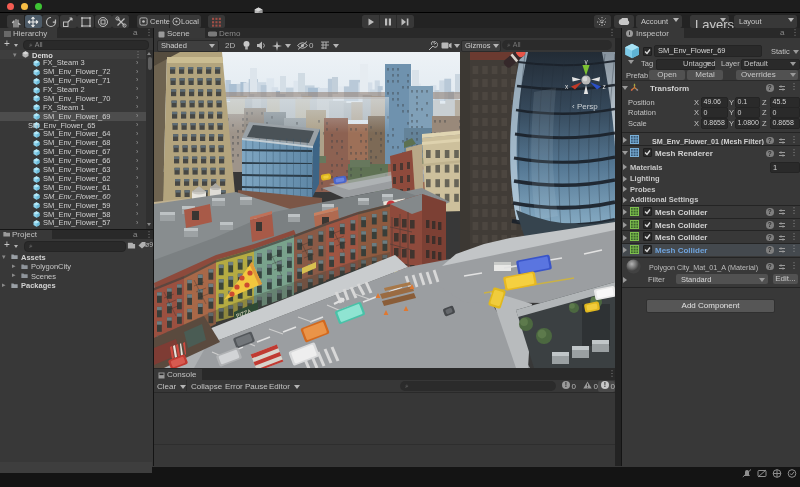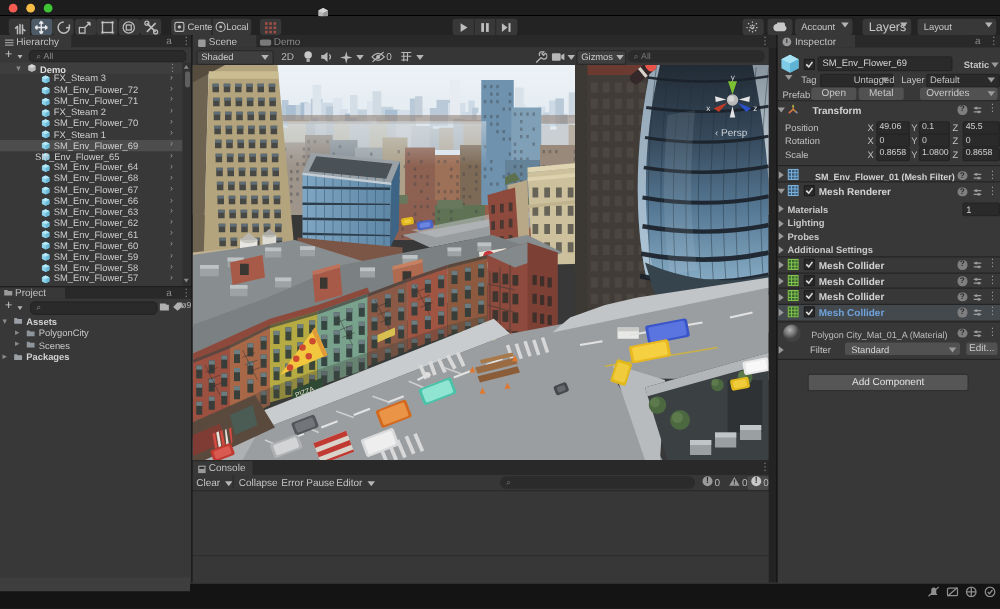--- a/index.html
+++ b/index.html
@@ -111,21 +111,21 @@
       <path d="M5 0 V10 M0 5 H10 M1.5 1.5 L8.5 8.5 M8.5 1.5 L1.5 8.5" stroke="#bdbdbd" stroke-width="1" stroke-dasharray="1.2 1.4"></path>
     </svg>
 <div class="abs" style="left:614px;top:15px;width:20px;height:13px;background:#383838;border-radius:2.5px;"></div>
 <svg class="abs" style="left:618px;top:17.5px" width="12" height="8" viewBox="0 0 12 8">
       <path d="M3 7 a3 3 0 0 1 0.4-5.9 A3.4 3.4 0 0 1 10 2.6 A2.4 2.4 0 0 1 9.4 7 Z" fill="#c8c8c8"></path>
     </svg>
 <div class="abs" style="left:636px;top:15px;width:46px;height:13px;background:#383838;border-radius:2.5px;"></div>
 <div class="abs" style="left:641px;top:17px;color:#c8c8c8;font-size:7.5px;">Account</div>
 <div class="abs" style="left:673px;top:18px;width:0;height:0;border-left:3px solid transparent;border-right:3px solid transparent;border-top:4px solid #b5b5b5;"></div>
 <div class="abs" style="left:690px;top:15px;width:39px;height:13px;background:#383838;border-radius:2.5px;"></div>
-<div class="abs" style="left:695px;top:17px;color:#c8c8c8;font-size:10px;">Layers</div>
+<div class="abs" style="left:695px;top:17px;color:#c8c8c8;font-size:13px;">Layers</div>
 <div class="abs" style="left:720px;top:18px;width:0;height:0;border-left:3px solid transparent;border-right:3px solid transparent;border-top:4px solid #b5b5b5;"></div>
 <div class="abs" style="left:734px;top:15px;width:63px;height:13px;background:#383838;border-radius:2.5px;"></div>
 <div class="abs" style="left:739px;top:17px;color:#c8c8c8;font-size:7.5px;">Layout</div>
 <div class="abs" style="left:788px;top:18px;width:0;height:0;border-left:3px solid transparent;border-right:3px solid transparent;border-top:4px solid #b5b5b5;"></div>
 
   <div class="abs" style="left:0;top:28px;width:153px;height:201px;background:#383838;"></div>
   <div class="abs" style="left:0;top:28px;width:153px;height:10px;background:#292929;"></div>
   <div class="abs tab" style="left:0;top:28px;width:57px;height:10px;"></div>
   <svg class="abs" style="left:4px;top:30.5px" width="7" height="6" viewBox="0 0 7 6">
       <path d="M0 1 H7 M0 3 H7 M0 5 H7" stroke="#9a9a9a"></path>
@@ -251,21 +251,21 @@
       <path d="M5 0.5 L9.3 2.7 L5 4.9 L0.7 2.7 Z" fill="#b5e9f8"></path>
       <path d="M5 4.9 L9.3 2.7 V7.3 L5 9.5 Z" fill="#6cbcda"></path>
     </svg>
 <div class="abs" style="left:43px;top:183.8px;color:#cfcfcf;font-size:7.5px;line-height:8.9px;white-space:nowrap;">SM_Env_Flower_61</div>
 <div class="abs" style="left:136px;top:183.2px;color:#9a9a9a;font-size:7px;line-height:8.9px;">›</div>
 <svg class="abs" style="left:33px;top:193.29999999999998px" width="7" height="7" viewBox="0 0 10 10">
       <path d="M5 0.5 L9.3 2.7 V7.3 L5 9.5 L0.7 7.3 V2.7 Z" fill="#8fd3ec"></path>
       <path d="M5 0.5 L9.3 2.7 L5 4.9 L0.7 2.7 Z" fill="#b5e9f8"></path>
       <path d="M5 4.9 L9.3 2.7 V7.3 L5 9.5 Z" fill="#6cbcda"></path>
     </svg>
-<div class="abs" style="left:43px;top:192.7px;color:#cfcfcf;font-size:7.5px;line-height:8.9px;white-space:nowrap;">SM_Env_Flower_60</div>
+<div class="abs" style="left:43px;top:192.7px;color:#cfcfcf;font-size:7.5px;line-height:8.9px;white-space:nowrap;font-style:italic;">SM_Env_Flower_60</div>
 <div class="abs" style="left:136px;top:192.1px;color:#9a9a9a;font-size:7px;line-height:8.9px;">›</div>
 <svg class="abs" style="left:33px;top:202.20000000000002px" width="7" height="7" viewBox="0 0 10 10">
       <path d="M5 0.5 L9.3 2.7 V7.3 L5 9.5 L0.7 7.3 V2.7 Z" fill="#8fd3ec"></path>
       <path d="M5 0.5 L9.3 2.7 L5 4.9 L0.7 2.7 Z" fill="#b5e9f8"></path>
       <path d="M5 4.9 L9.3 2.7 V7.3 L5 9.5 Z" fill="#6cbcda"></path>
     </svg>
 <div class="abs" style="left:43px;top:201.6px;color:#cfcfcf;font-size:7.5px;line-height:8.9px;white-space:nowrap;">SM_Env_Flower_59</div>
 <div class="abs" style="left:136px;top:201.0px;color:#9a9a9a;font-size:7px;line-height:8.9px;">›</div>
 <svg class="abs" style="left:33px;top:211.1px" width="7" height="7" viewBox="0 0 10 10">
       <path d="M5 0.5 L9.3 2.7 V7.3 L5 9.5 L0.7 7.3 V2.7 Z" fill="#8fd3ec"></path>
@@ -1776,21 +1776,21 @@
       <path d="M5 0.5 L9.3 2.7 L5 4.9 L0.7 2.7 Z" fill="#a8e3f5"></path>
       <path d="M5 4.9 L9.3 2.7 V7.3 L5 9.5 Z" fill="#5fb3d4"></path>
     </svg>
 <div class="abs" style="left:628px;top:59.5px;width:0;height:0;border-left:3px solid transparent;border-right:3px solid transparent;border-top:4px solid #9a9a9a;"></div>
 <div class="abs" style="left:643px;top:46.5px;width:7px;height:7px;background:#2a2a2a;border:1px solid #1e1e1e;border-radius:1px;"></div>
 <svg class="abs" style="left:644px;top:47.5px" width="7" height="7" viewBox="0 0 7 7">
       <path d="M1 3.5 L3 5.5 L6 1.5" stroke="#dcdcdc" stroke-width="1.3" fill="none"></path>
     </svg>
 <div class="abs field" style="left:654px;top:44.5px;width:106px;height:10px;"></div>
 <div class="abs" style="left:658px;top:46px;color:#d6d6d6;font-size:7.5px;font-weight:normal;white-space:nowrap;">SM_Env_Flower_69</div>
-<div class="abs" style="left:771px;top:46.5px;color:#c2c2c2;font-size:7.5px;font-weight:bold;white-space:nowrap;">Static</div>
+<div class="abs" style="left:771px;top:46.5px;color:#c2c2c2;font-size:7.5px;font-weight:normal;white-space:nowrap;">Static</div>
 <div class="abs" style="left:793px;top:49.5px;width:0;height:0;border-left:3px solid transparent;border-right:3px solid transparent;border-top:4px solid #9a9a9a;"></div>
 <div class="abs" style="left:641px;top:59px;color:#c2c2c2;font-size:7.5px;font-weight:normal;white-space:nowrap;">Tag</div>
 <div class="abs field" style="left:656px;top:58.5px;width:57px;height:9px;"></div>
 <div class="abs" style="left:659px;top:59.3px;color:#c2c2c2;font-size:7.5px;font-weight:normal;white-space:nowrap;padding-left:24px;">Untagged</div>
 <div class="abs" style="left:705px;top:61.5px;width:0;height:0;border-left:3px solid transparent;border-right:3px solid transparent;border-top:4px solid #9a9a9a;"></div>
 <div class="abs" style="left:721px;top:59px;color:#c2c2c2;font-size:7.5px;font-weight:normal;white-space:nowrap;">Layer</div>
 <div class="abs field" style="left:741px;top:58.5px;width:57px;height:9px;"></div>
 <div class="abs" style="left:744px;top:59.3px;color:#c2c2c2;font-size:7.5px;font-weight:normal;white-space:nowrap;">Default</div>
 <div class="abs" style="left:790px;top:61.5px;width:0;height:0;border-left:3px solid transparent;border-right:3px solid transparent;border-top:4px solid #9a9a9a;"></div>
 <div class="abs" style="left:626px;top:70.5px;color:#c2c2c2;font-size:7.5px;font-weight:normal;white-space:nowrap;">Prefab</div>

